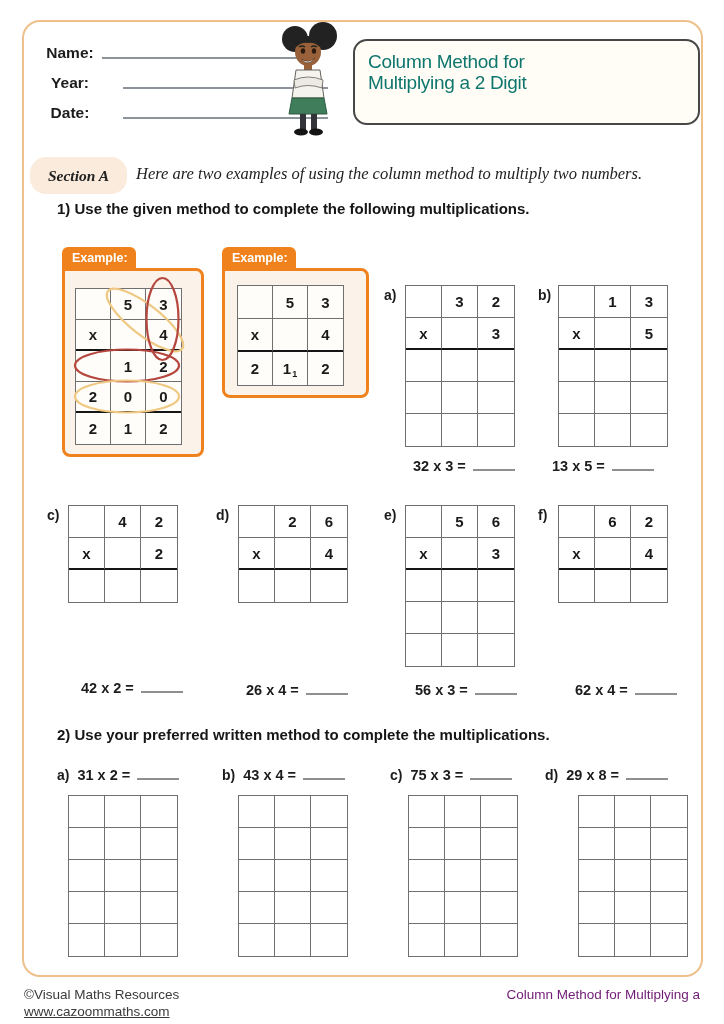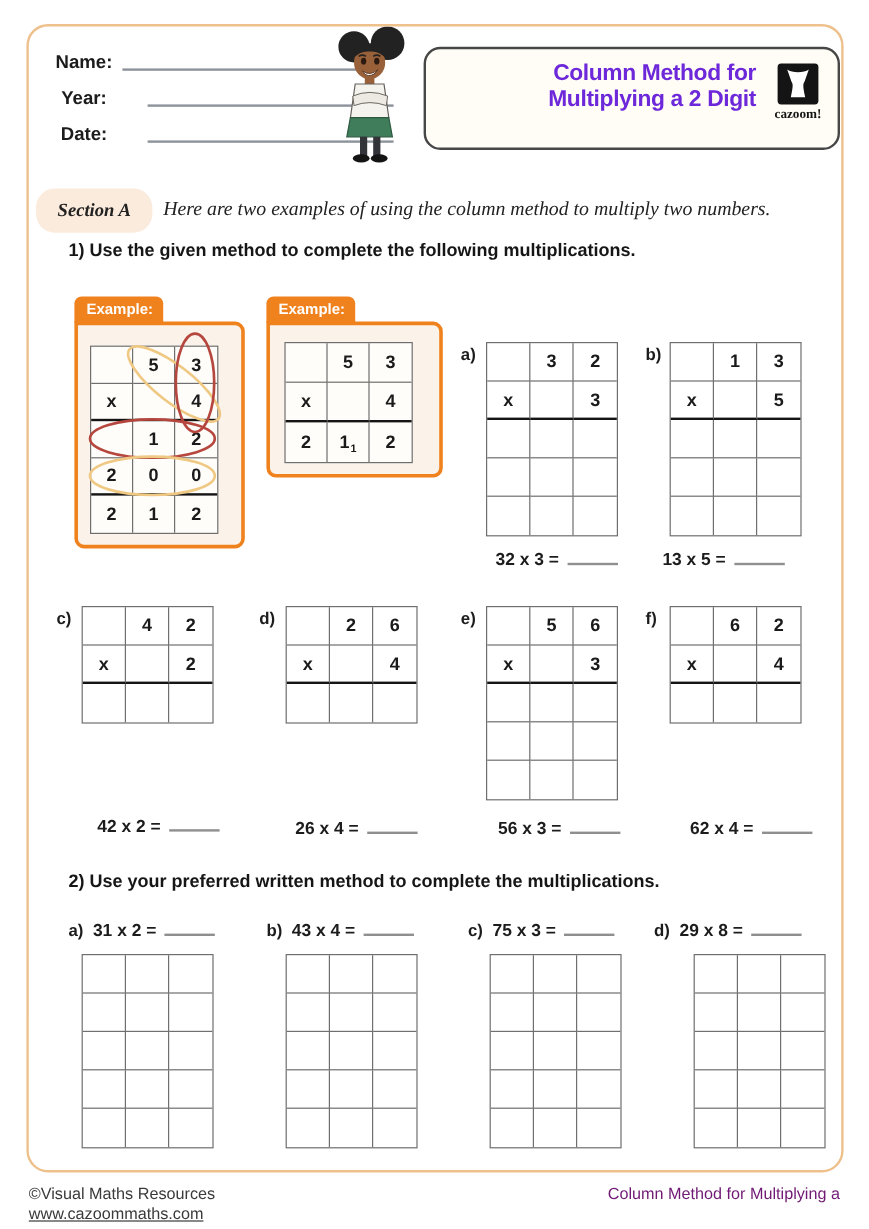--- a/index.html
+++ b/index.html
@@ -6,21 +6,21 @@
   body{width:724px;height:1024px;background:#ffffff;font-family:"Liberation Sans",sans-serif;color:#1c1c1c;position:relative;overflow:hidden;}
   .abs{position:absolute;}
   
   .page-frame{left:22px;top:20px;width:677px;height:953px;border:2px solid #eec08c;border-radius:18px;background:#ffffff;}
   
   .field-row{position:absolute;left:38px;display:flex;align-items:flex-end;}
   .field-label{font-weight:700;font-size:15.5px;width:64px;text-align:center;}
   .field-line{width:205px;height:2px;background:#8d939b;margin-bottom:3px;}
   
   .title-box{left:353px;top:39px;width:347px;height:86px;border:2px solid #474747;border-radius:14px;background:#fffdf6;box-sizing:border-box;display:flex;}
-  .title-text{padding:10px 2px 6px 13px;font-size:19px;line-height:21px;font-weight:700;letter-spacing:-0.3px;color:#6d28d9;flex:1;text-align:right;}
+  .title-text{padding:10px 2px 6px 13px;font-size:19px;line-height:21px;font-weight:400;letter-spacing:-0.3px;color:#0f766e;flex:1;}
   .logo-col{width:66px;display:flex;flex-direction:column;align-items:center;padding-top:12px;}
   .logo-square{width:34px;height:34px;background:#141414;border-radius:3px;display:flex;align-items:center;justify-content:center;}
   .logo-word{font-family:"Liberation Serif",serif;font-weight:700;font-size:11px;margin-top:2px;color:#141414;}
   
   .chip{left:30px;top:157px;width:97px;height:37px;background:#faebdc;border-radius:16px;display:flex;align-items:center;justify-content:center;}
   .chip span{font-family:"Liberation Serif",serif;font-style:italic;font-weight:700;font-size:15.5px;color:#222;}
   .section-desc{left:136px;top:164px;width:545px;font-family:"Liberation Serif",serif;font-style:italic;font-size:16.5px;color:#222;}
   .q-heading{font-weight:700;font-size:15px;color:#161616;}
   
   .ex-tab{height:22px;background:#f0821e;border-radius:6px 6px 0 0;color:#fff;font-weight:700;font-size:12.5px;display:flex;align-items:center;padding-left:10px;box-sizing:border-box;}
@@ -86,28 +86,20 @@
     <ellipse cx="23" cy="110" rx="7" ry="3.5" fill="#141414"></ellipse>
     <ellipse cx="38" cy="110" rx="7" ry="3.5" fill="#141414"></ellipse>
   </svg>
 </div>
 
 <div class="abs title-box">
   <div class="title-text">
     <div>Column Method for</div>
     <div>Multiplying a 2 Digit</div>
   </div>
-  <div class="logo-col">
-    <div class="logo-square">
-      <svg width="22" height="26" viewBox="0 0 22 26">
-        <path d="M2 1 C6 4 16 4 20 1 L16.5 11 C15 13 15 15 17 24 L5 24 C7 15 7 13 5.5 11 Z" fill="#ffffff"></path>
-      </svg>
-    </div>
-    <div class="logo-word">cazoom!</div>
-  </div>
 </div>
 
 <div class="abs chip">
   <span>Section A</span>
 </div>
 <div class="abs section-desc">Here are two examples of using the column method to multiply two numbers.</div>
 
 <div class="abs q-heading" style="left:57px;top:200px;">1) Use the given method to complete the following multiplications.</div>
 
 <div class="abs ex-tab" style="left:62px;top:247px;width:74px;">Example:</div>

